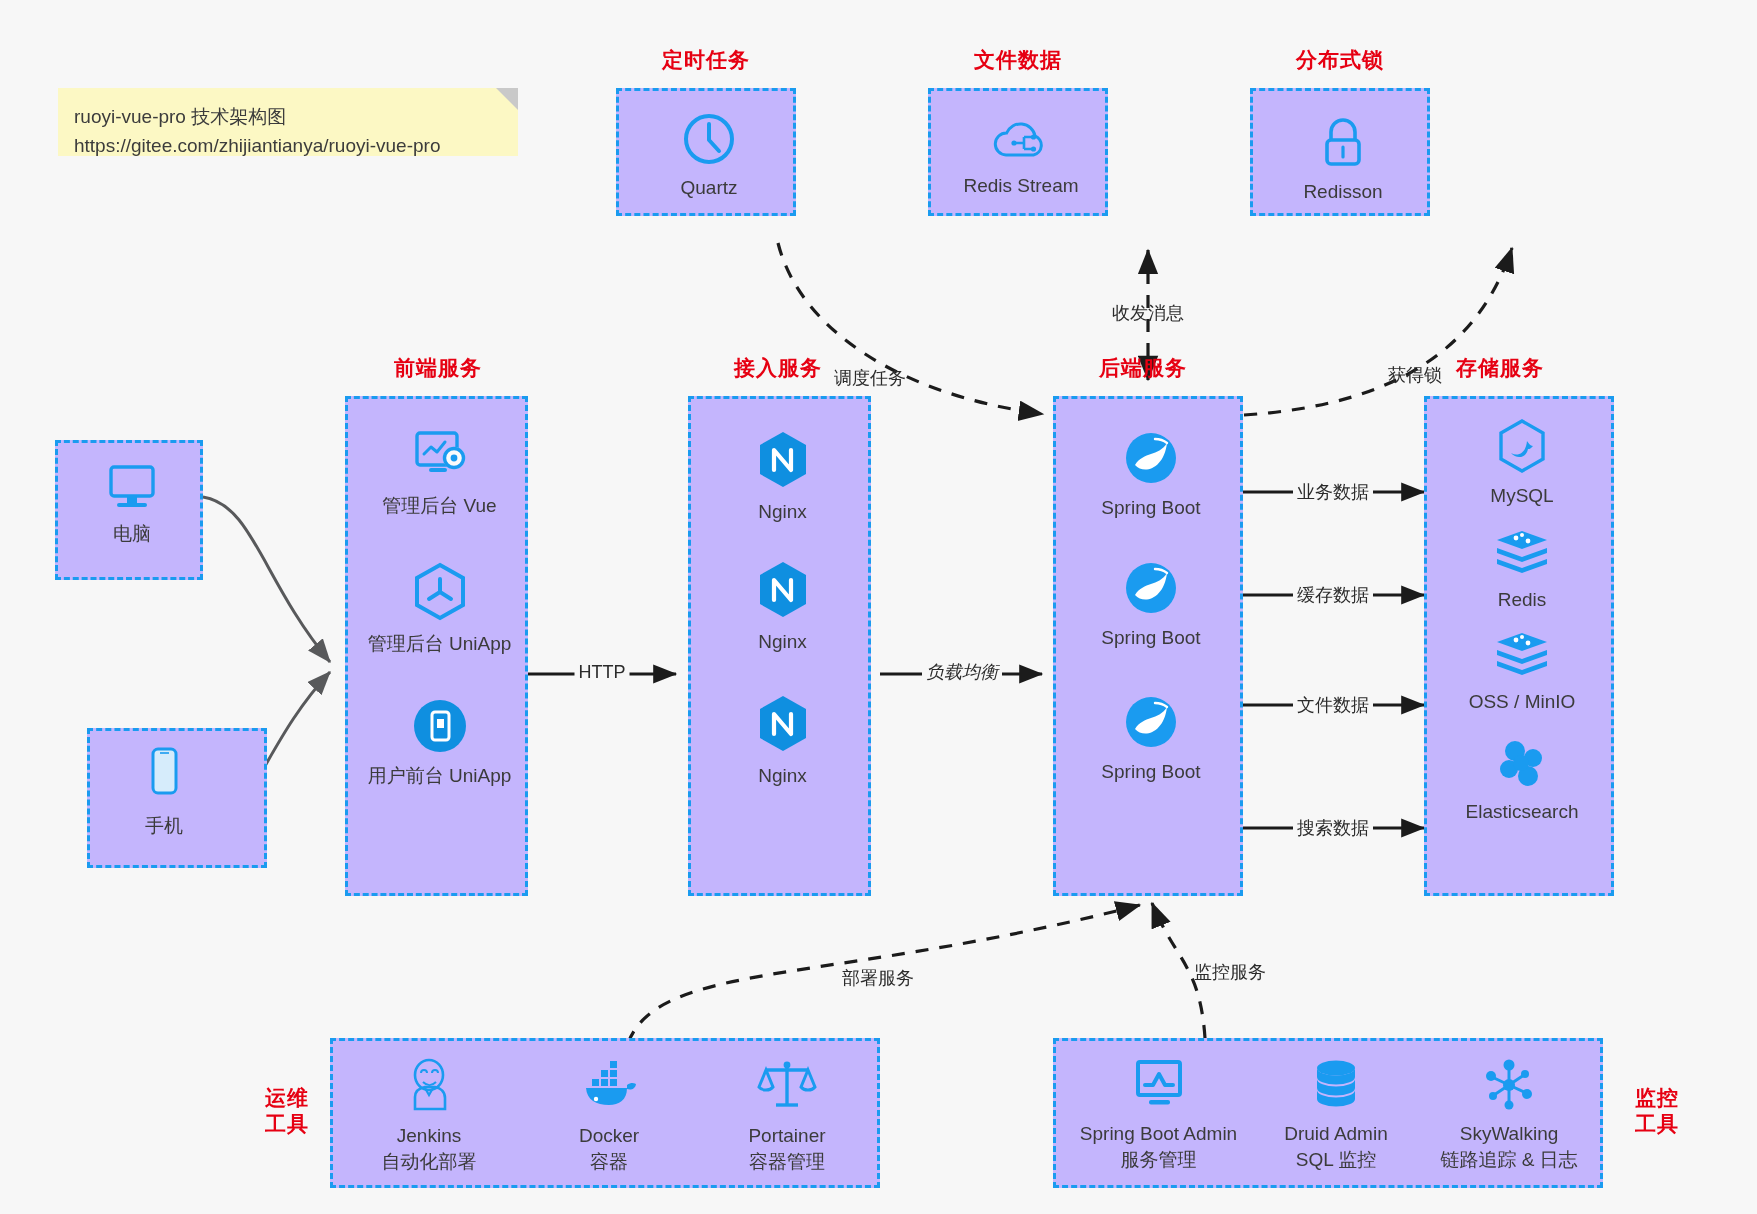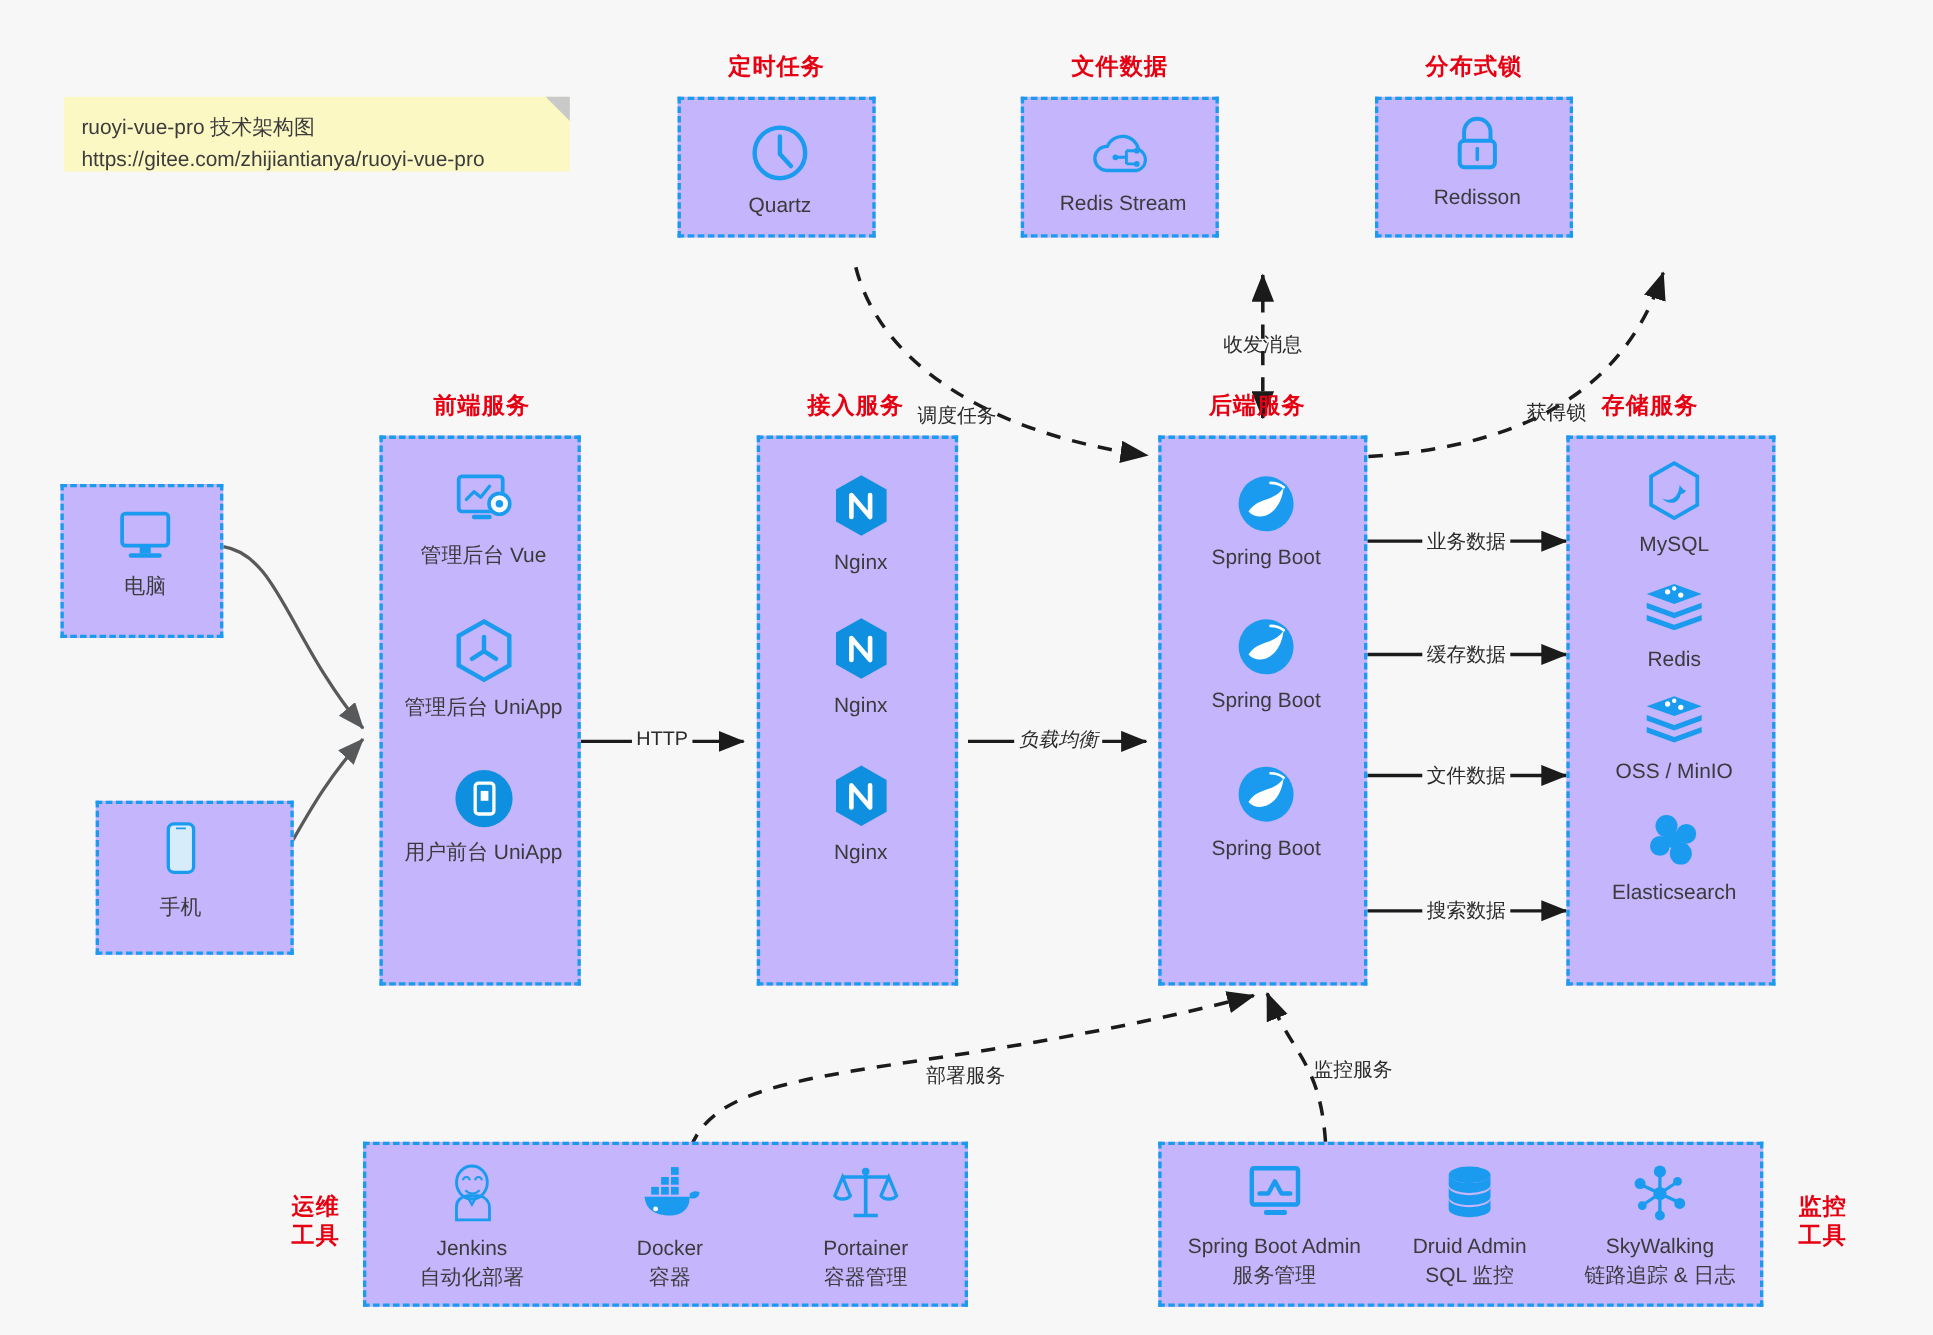--- a/index.html
+++ b/index.html
@@ -162,21 +162,21 @@
           <circle cx="24" cy="30" r="2.6" fill="#1a9bf0"></circle>
           <circle cx="43.5" cy="24" r="2.6" fill="#1a9bf0"></circle>
           <circle cx="43.5" cy="36" r="2.6" fill="#1a9bf0"></circle>
         </svg>
       </span>
       <span class="lbl">Redis Stream</span>
     </div>
   </div>
 
   <div class="box" style="left:1250px; top:88px; width:180px; height:128px;">
-    <div class="node" style="left:0; top:12px; width:180px;">
+    <div class="node" style="left:0; top:24px; width:180px;">
       <span class="ic">
         <svg width="50" height="56" viewBox="0 0 50 56">
           <path d="M13 25 L13 17 a12 12 0 0 1 24 0 L37 25" fill="none" stroke="#1a9bf0" stroke-width="3.6"></path>
           <rect x="9" y="25" width="32" height="24" rx="4" fill="none" stroke="#1a9bf0" stroke-width="3.6"></rect>
           <line x1="25" y1="32" x2="25" y2="42" stroke="#1a9bf0" stroke-width="3.2" stroke-linecap="round"></line>
         </svg>
       </span>
       <span class="lbl">Redisson</span>
     </div>
   </div>

